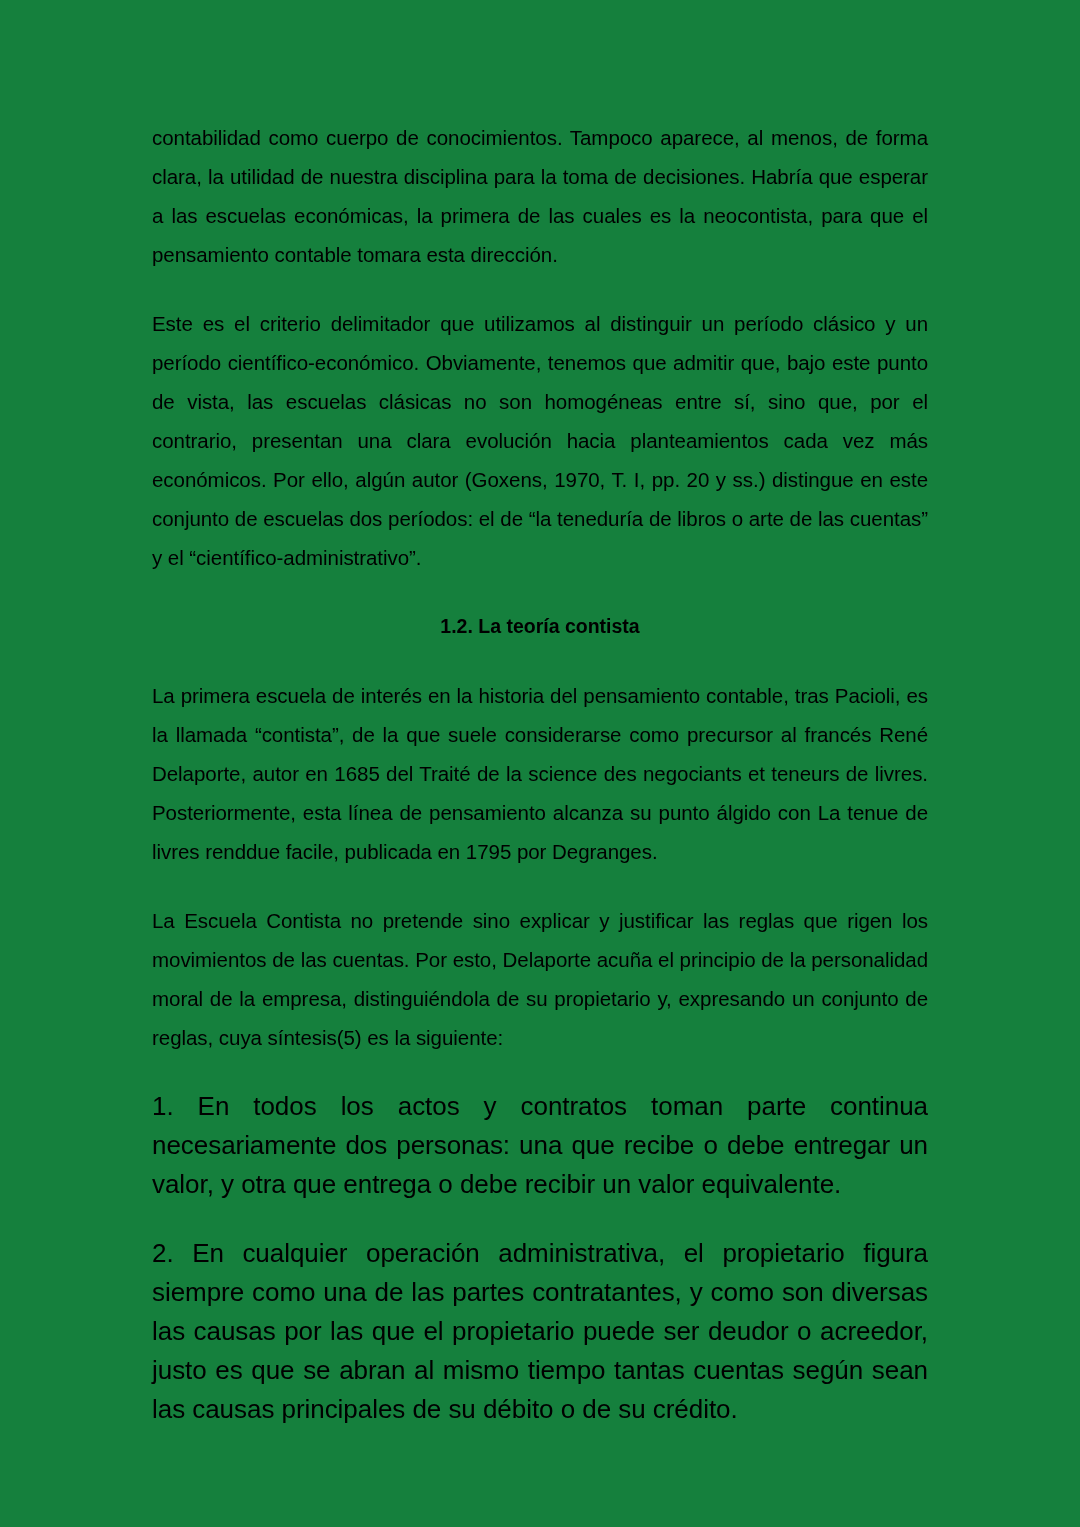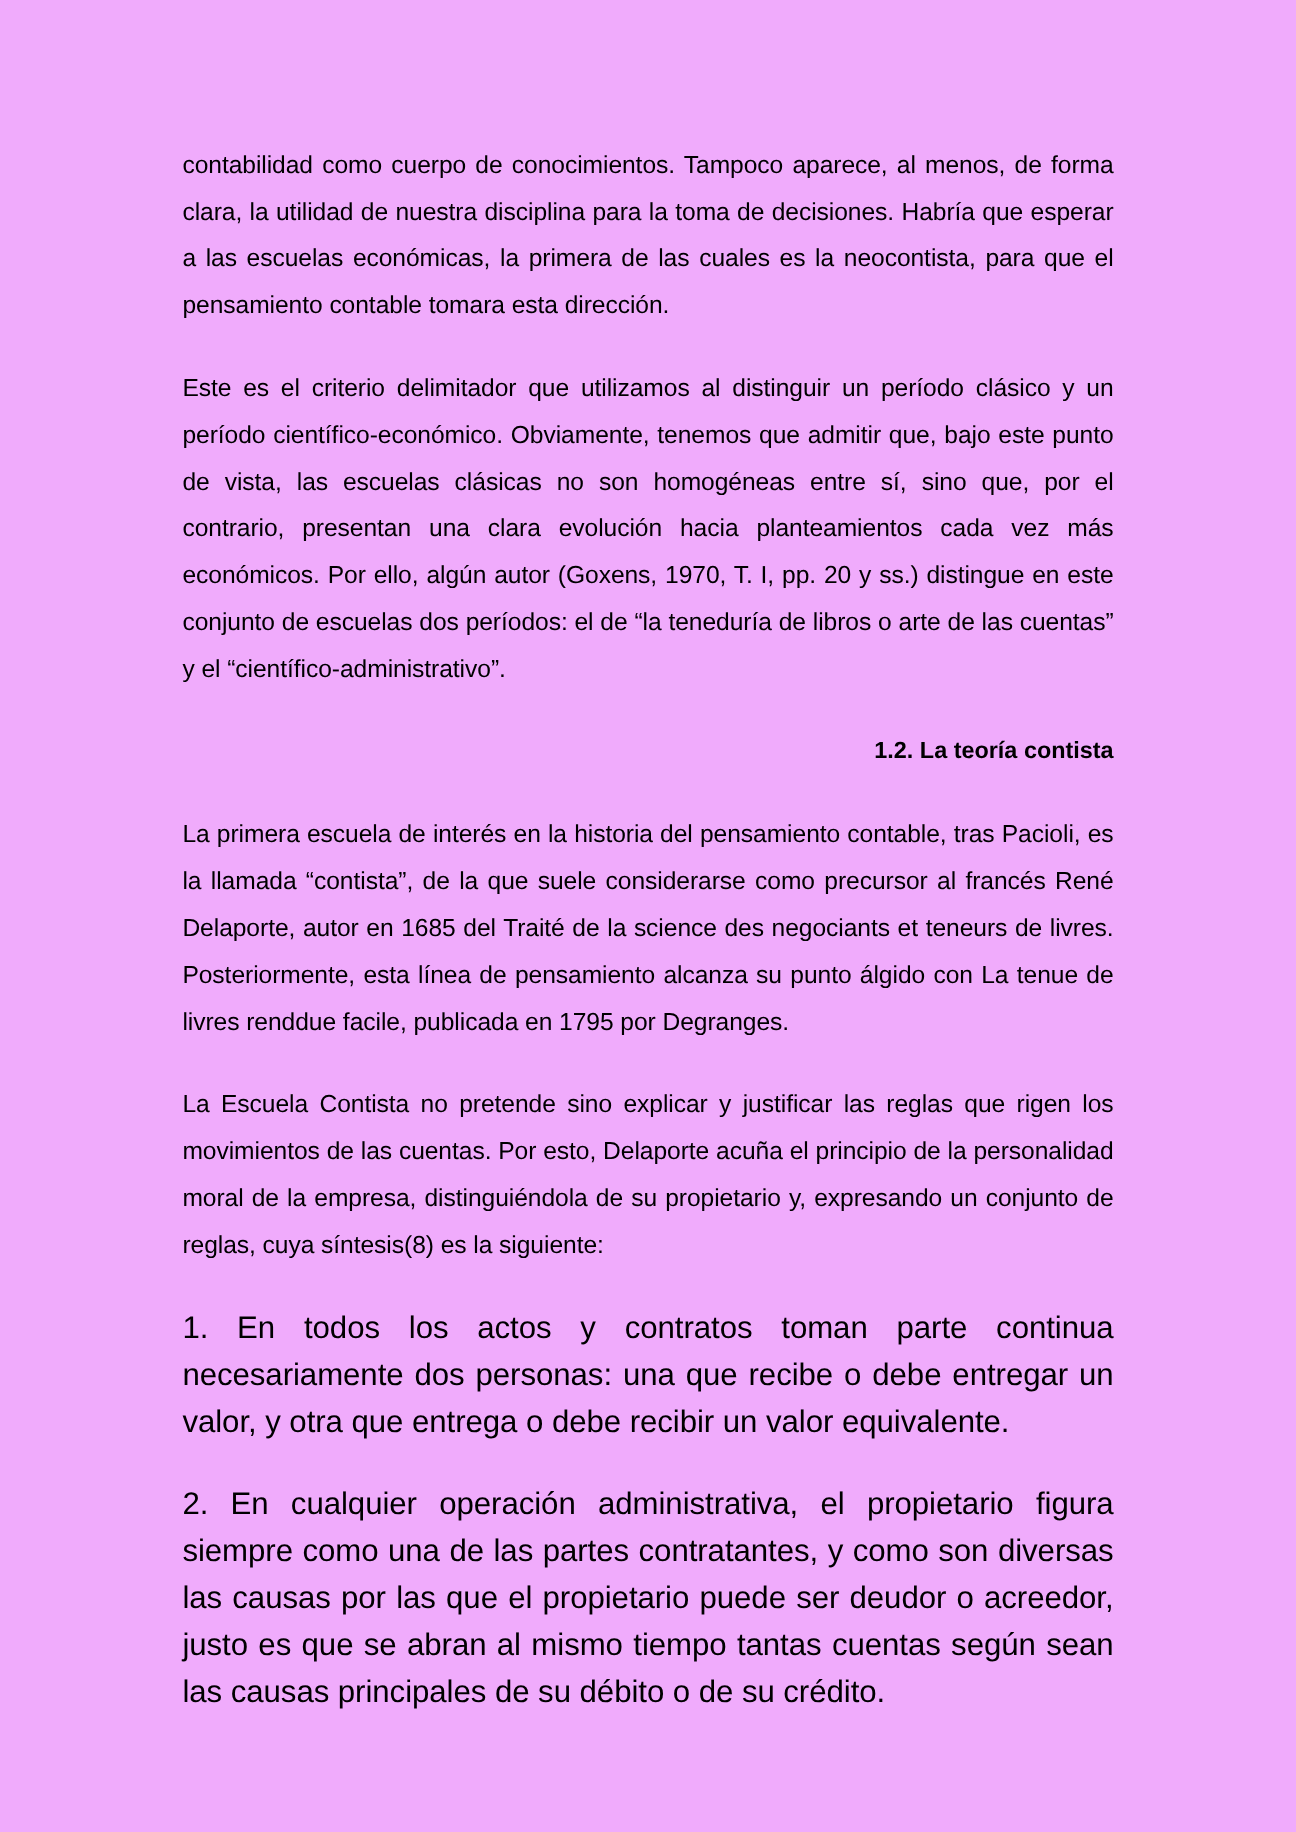--- a/index.html
+++ b/index.html
@@ -5,21 +5,21 @@
 <style>
   html, body {
     margin: 0;
     padding: 0;
     background: #ffffff;
   }
   .page {
     position: relative;
     width: 1080px;
     height: 1527px;
-    background: #f0abfc;
+    background: #15803d;
     margin: 0 auto;
     overflow: hidden;
     box-sizing: border-box;
   }
   .content {
     position: absolute;
     left: 152px;
     top: 118px;
     width: 776px;
   }
@@ -37,21 +37,21 @@
   }
   .para:last-child {
     margin-bottom: 0;
   }
   .heading {
     font-family: "Liberation Sans", sans-serif;
     font-size: 19.5px;
     font-weight: bold;
     line-height: 39px;
     color: #000000;
-    text-align: right;
+    text-align: center;
     margin: 18px 0 30px 0;
     letter-spacing: 0px;
   }
   .list-item {
     font-family: "Liberation Sans", sans-serif;
     font-size: 26px;
     line-height: 39px;
     color: #000000;
     text-align: justify;
     text-justify: inter-word;
@@ -66,20 +66,20 @@
   <div class="content">
 
     <p class="para">contabilidad como cuerpo de conocimientos. Tampoco aparece, al menos, de forma clara, la utilidad de nuestra disciplina para la toma de decisiones. Habría que esperar a las escuelas económicas, la primera de las cuales es la neocontista, para que el pensamiento contable tomara esta dirección.</p>
 
     <p class="para">Este es el criterio delimitador que utilizamos al distinguir un período clásico y un período científico-económico. Obviamente, tenemos que admitir que, bajo este punto de vista, las escuelas clásicas no son homogéneas entre sí, sino que, por el contrario, presentan una clara evolución hacia planteamientos cada vez más económicos. Por ello, algún autor (Goxens, 1970, T. I, pp. 20 y ss.) distingue en este conjunto de escuelas dos períodos: el de “la teneduría de libros o arte de las cuentas” y el “científico-administrativo”.</p>
 
     <h2 class="heading">1.2. La teoría contista</h2>
 
     <p class="para">La primera escuela de interés en la historia del pensamiento contable, tras Pacioli, es la llamada “contista”, de la que suele considerarse como precursor al francés René Delaporte, autor en 1685 del Traité de la science des negociants et teneurs de livres. Posteriormente, esta línea de pensamiento alcanza su punto álgido con La tenue de livres renddue facile, publicada en 1795 por Degranges.</p>
 
-    <p class="para">La Escuela Contista no pretende sino explicar y justificar las reglas que rigen los movimientos de las cuentas. Por esto, Delaporte acuña el principio de la personalidad moral de la empresa, distinguiéndola de su propietario y, expresando un conjunto de reglas, cuya síntesis(8) es la siguiente:</p>
+    <p class="para">La Escuela Contista no pretende sino explicar y justificar las reglas que rigen los movimientos de las cuentas. Por esto, Delaporte acuña el principio de la personalidad moral de la empresa, distinguiéndola de su propietario y, expresando un conjunto de reglas, cuya síntesis(5) es la siguiente:</p>
 
     <p class="list-item">1. En todos los actos y contratos toman parte continua necesariamente dos personas: una que recibe o debe entregar un valor, y otra que entrega o debe recibir un valor equivalente.</p>
 
     <p class="list-item">2. En cualquier operación administrativa, el propietario figura siempre como una de las partes contratantes, y como son diversas las causas por las que el propietario puede ser deudor o acreedor, justo es que se abran al mismo tiempo tantas cuentas según sean las causas principales de su débito o de su crédito.</p>
 
   </div>
 </div>
 
 </body></html>

